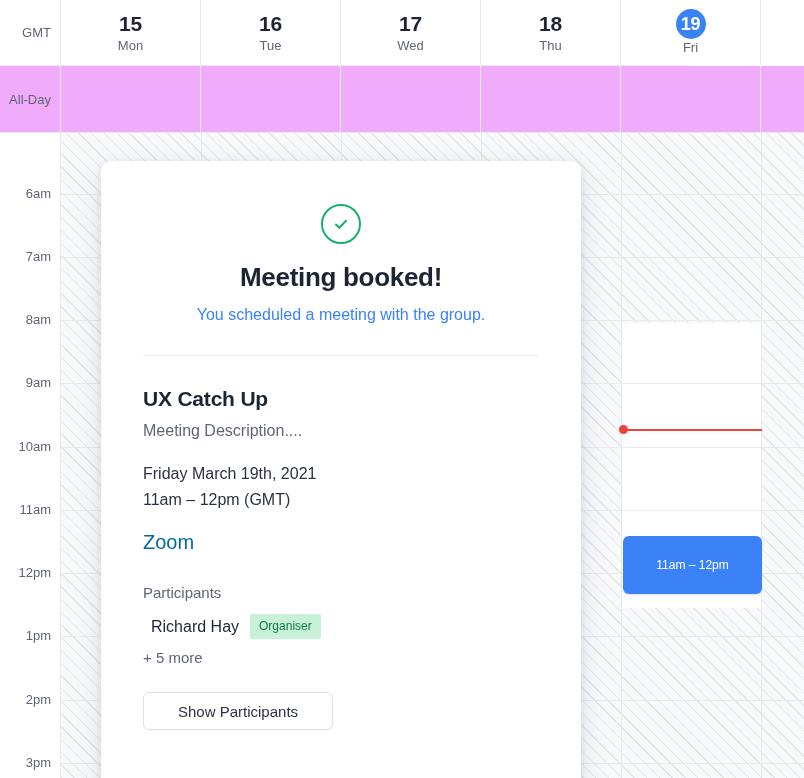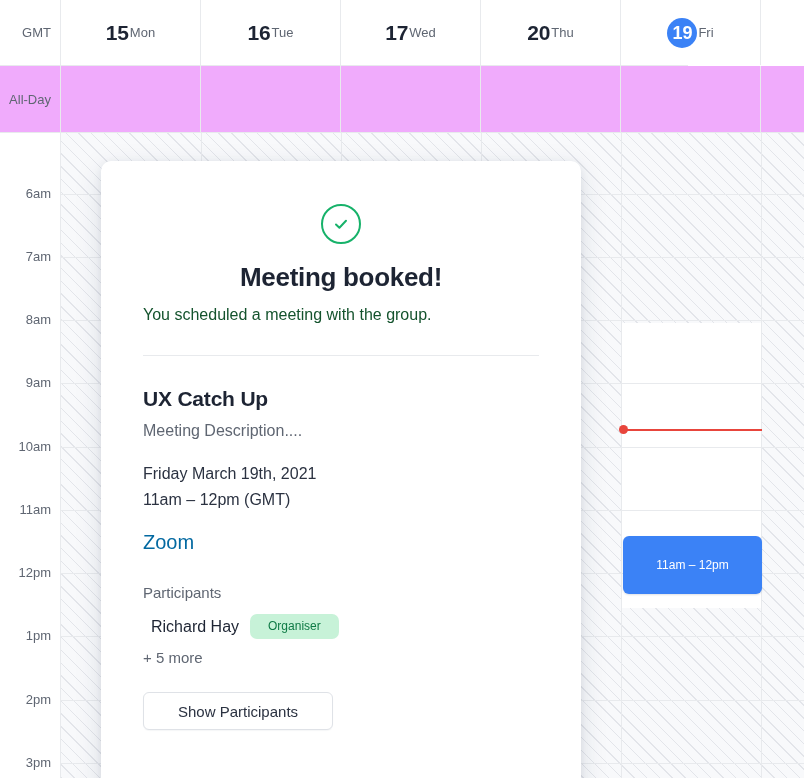--- a/index.html
+++ b/index.html
@@ -41,20 +41,21 @@
     justify-content: flex-end;
     padding-right: 9px;
     font-size: 13px;
     color: #5f6672;
   }
   .day-col-head {
     flex: 0 0 140px;
     width: 140px;
     border-right: 1px solid #e8eaed;
     display: flex;
+    flex-direction: column;
     align-items: center;
     justify-content: center;
     gap: 1px;
     background: #fff;
   }
   .day-num {
     font-size: 21px;
     font-weight: bold;
     color: #1d2433;
     line-height: 26px;
@@ -231,23 +232,23 @@
     margin-top: 17px;
     text-align: center;
     font-size: 26px;
     font-weight: bold;
     color: #1d2433;
     line-height: 32px;
     letter-spacing: -0.3px;
   }
   .modal-sub {
     margin-top: 11px;
-    text-align: left;
+    text-align: center;
     font-size: 16px;
-    color: #14532d;
+    color: #3b82f6;
     line-height: 22px;
   }
   .modal-divider {
     margin-top: 29px;
     height: 1px;
     background: #e8eaed;
   }
 
   .meeting-title {
     margin-top: 30px;
@@ -292,22 +293,22 @@
   .participant-name {
     font-size: 16px;
     color: #1d2433;
     line-height: 22px;
   }
   .badge {
     background: #c7f2d8;
     color: #0e7a45;
     font-size: 12px;
     line-height: 15px;
-    padding: 5px 18px;
-    border-radius: 7px;
+    padding: 5px 9px;
+    border-radius: 2px;
     white-space: nowrap;
   }
   .more-link {
     margin-top: 9px;
     font-size: 15px;
     color: #5f6672;
     line-height: 20px;
   }
   .show-participants-btn {
     margin-top: 24px;
@@ -340,21 +341,21 @@
     </div>
     <div class="day-col-head">
       <div class="day-num">16</div>
       <div class="day-name">Tue</div>
     </div>
     <div class="day-col-head">
       <div class="day-num">17</div>
       <div class="day-name">Wed</div>
     </div>
     <div class="day-col-head">
-      <div class="day-num">20</div>
+      <div class="day-num">18</div>
       <div class="day-name">Thu</div>
     </div>
     <div class="day-col-head today">
       <div class="day-num">19</div>
       <div class="day-name">Fri</div>
     </div>
     <div class="head-tail"></div>
   </div>
 
   <div class="allday-row">

